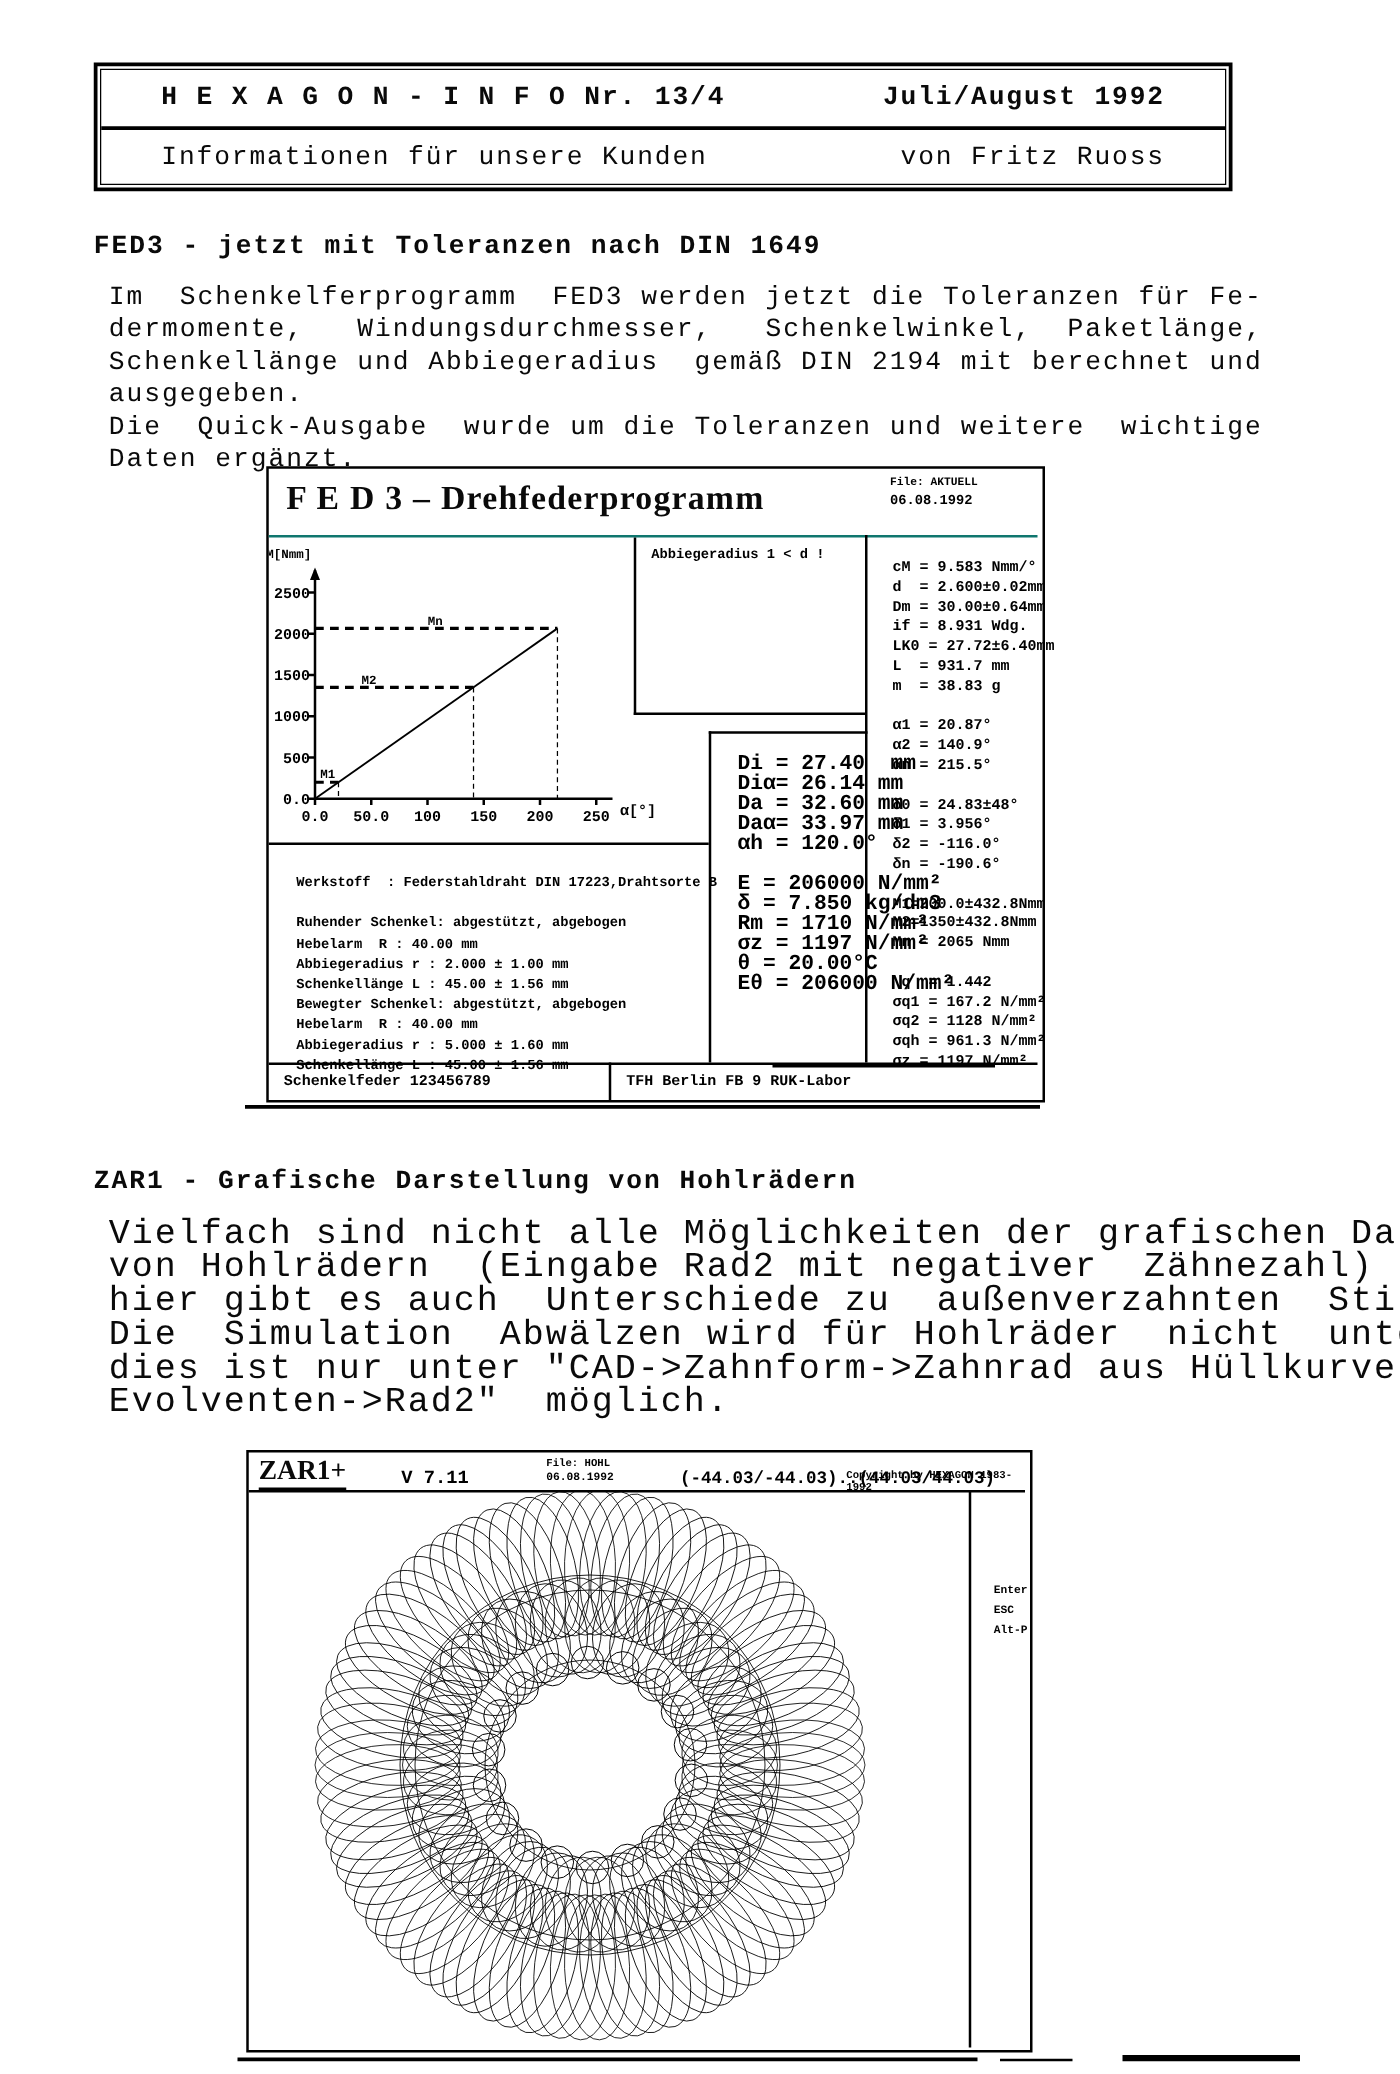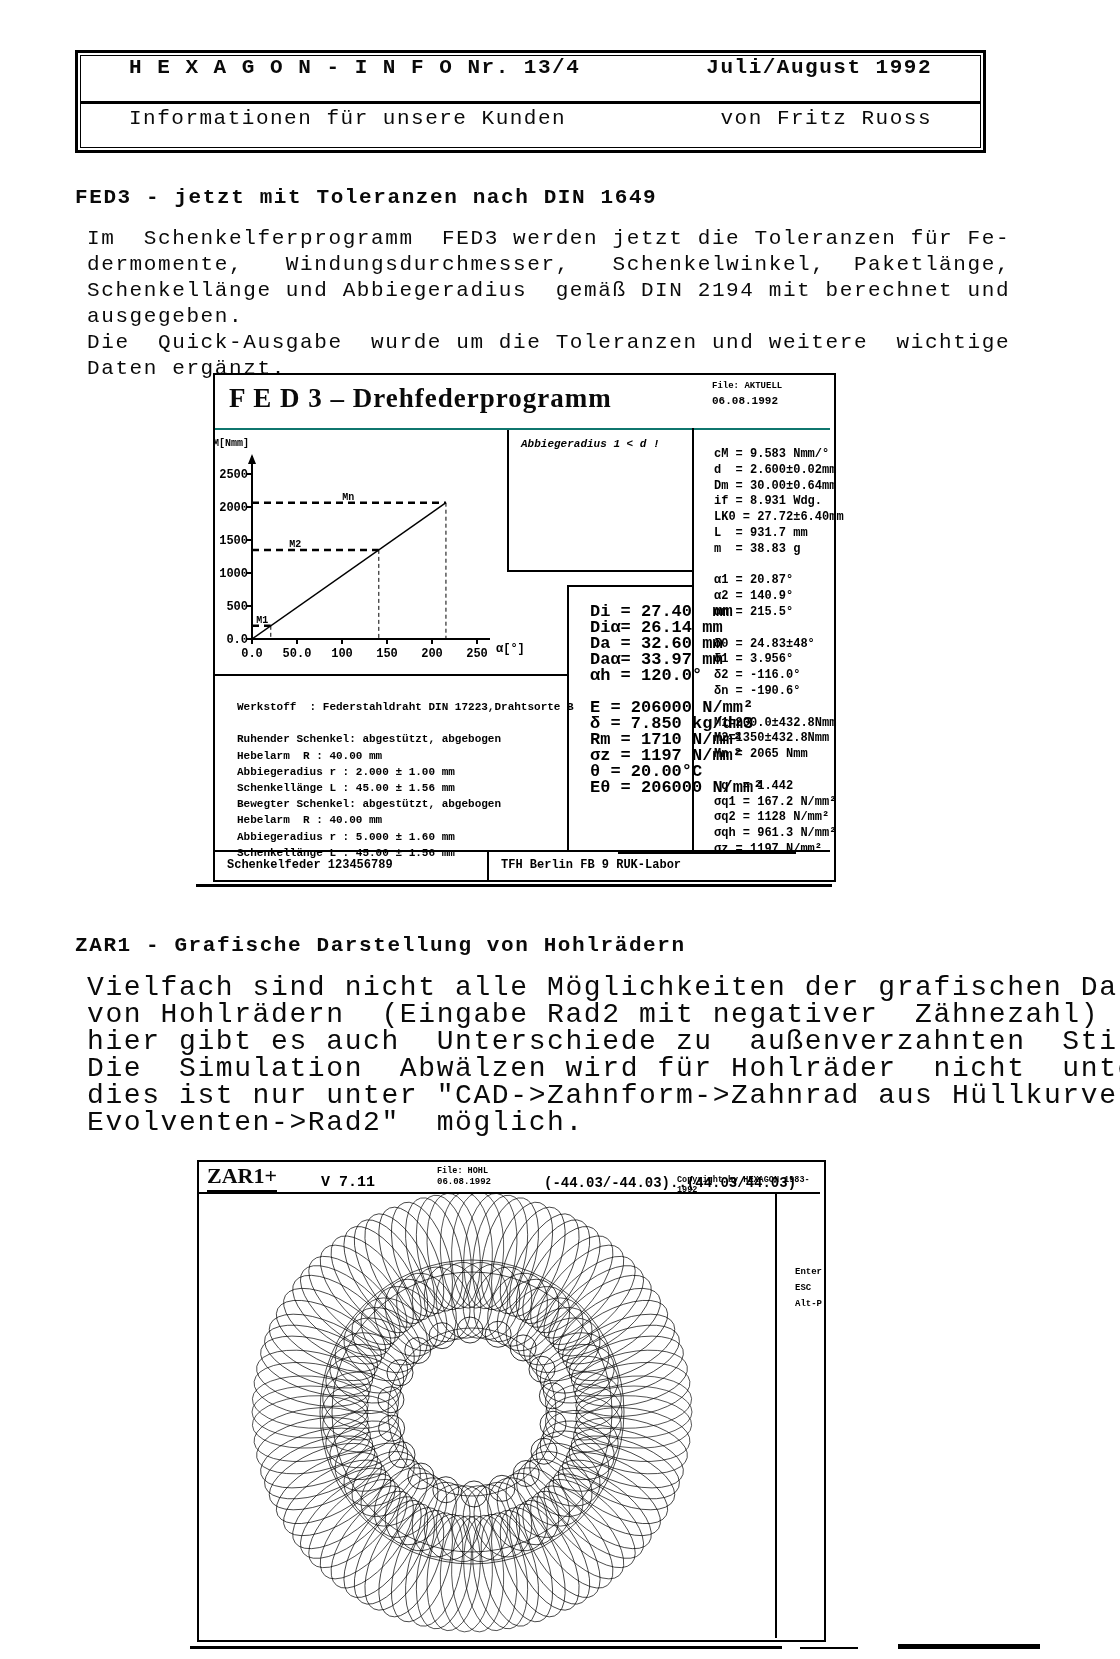--- a/index.html
+++ b/index.html
@@ -5,21 +5,21 @@
   html,body{margin:0;padding:0;background:#ffffff;}
   #page{position:relative;width:1120px;height:1659px;background:#ffffff;color:#0a0a0a;overflow:hidden;}
   .abs{position:absolute;}
   .mono{font-family:"Liberation Mono",monospace;}
   .serif{font-family:"Liberation Serif",serif;}
   .pre{white-space:pre;margin:12px;}
   .b{font-weight:bold;}
   
   #hdrbox{left:75px;top:50px;width:905px;height:97px;border:3px solid #000;}
   #hdrinner{position:absolute;left:2px;top:2px;right:2px;bottom:2px;border:1px solid #000;}
-  .hdr-row{position:absolute;left:0;right:0;display:flex;justify-content:space-between;padding:0 48px;box-sizing:border-box;}
+  .hdr-row{position:absolute;left:0;right:0;display:flex;justify-content:space-between;align-items:center;padding:0 48px;box-sizing:border-box;}
   #hdr-row1{top:0;height:48px;border-bottom:3px solid #000;}
   #hdr-row2{top:51px;height:38px;}
   .hdr-txt{font-size:21px;letter-spacing:1.5px;}
   
   .heading{font-size:21px;letter-spacing:1.6px;font-weight:bold;}
   .para{font-size:21px;letter-spacing:1.6px;line-height:26px;}
   .para2{font-size:28px;letter-spacing:1.6px;line-height:27px;font-family:Liberation Mono, monospace;}
   
   #fed3box{left:213px;top:373px;width:619px;height:505px;border:2px solid #000;background:#fff;}
   #fed3box .dv{position:absolute;background:#000;}
@@ -99,21 +99,21 @@
         <text x="41.12698" y="192.8" text-anchor="start" font-size="10" font-family="&quot;Liberation Mono&quot;,monospace" font-weight="bold" fill="#000">M1</text>
         <line x1="37" y1="119.89999999999999" x2="163.81" y2="119.89999999999999" stroke="#000" stroke-width="2.5" stroke-dasharray="7 5"></line>
         <line x1="163.81" y1="119.89999999999999" x2="163.81" y2="209" stroke="#000" stroke-width="1" stroke-dasharray="4 3"></line>
         <text x="74.2387" y="116.89999999999999" text-anchor="start" font-size="10" font-family="&quot;Liberation Mono&quot;,monospace" font-weight="bold" fill="#000">M2</text>
         <line x1="37" y1="72.70999999999998" x2="230.95000000000002" y2="72.70999999999998" stroke="#000" stroke-width="2.5" stroke-dasharray="7 5"></line>
         <line x1="230.95000000000002" y1="72.70999999999998" x2="230.95000000000002" y2="209" stroke="#000" stroke-width="1" stroke-dasharray="4 3"></line>
         <text x="127.2775" y="69.70999999999998" text-anchor="start" font-size="10" font-family="&quot;Liberation Mono&quot;,monospace" font-weight="bold" fill="#000">Mn</text>
       </svg>
 
     <div class="abs" style="left:292px;top:55px;width:183px;height:140px;border-left:2px solid #000;border-bottom:2px solid #000;">
-      <span class="abs scr" style="left:12px;top:8px;font-size:11px;font-style:italic;">Abbiegeradius 1 &lt; d !</span>
+      <span class="abs scr" style="left:12px;top:8px;font-size:11px;">Abbiegeradius 1 &lt; d !</span>
     </div>
 
     <div class="dv" style="left:477px;top:53px;width:2px;height:422px;"></div>
     <div class="dv" style="left:352px;top:210px;width:127px;height:2px;"></div>
     <div class="dv" style="left:352px;top:210px;width:2px;height:265px;"></div>
     <div class="dv" style="left:0;top:299px;width:352px;height:2px;"></div>
 
     <pre class="abs scr pre" style="left:487px;top:60px;font-size:12px;line-height:15.8px;">cM = 9.583 Nmm/°
 d  = 2.600±0.02mm
 Dm = 30.00±0.64mm

